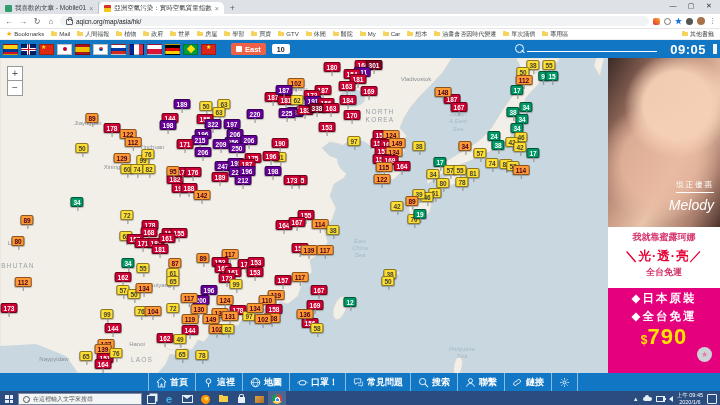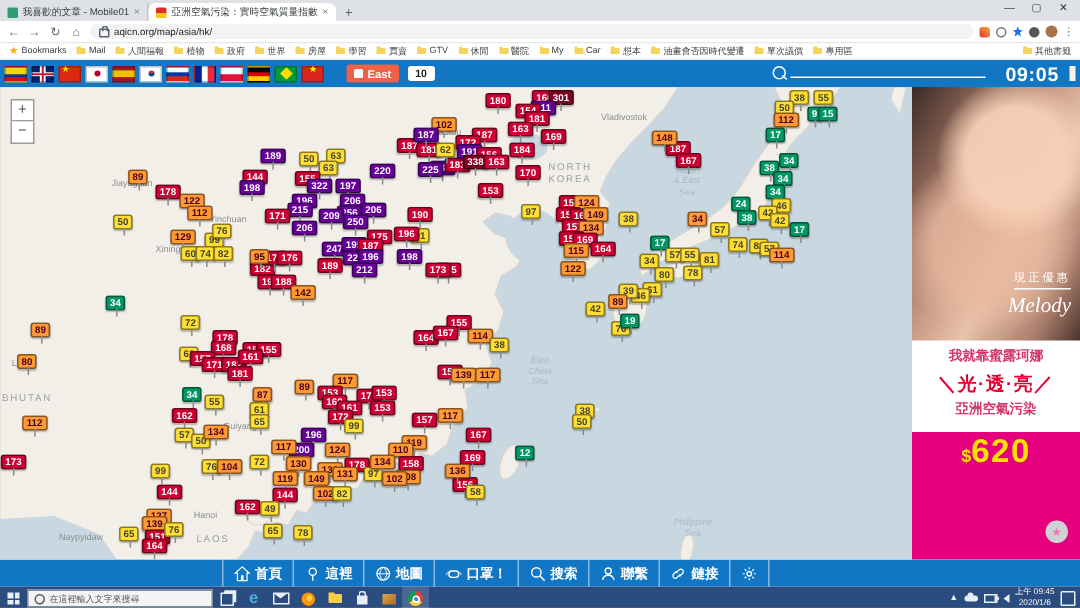--- a/index.html
+++ b/index.html
@@ -97,21 +97,21 @@
   .zbtn{width:16px;height:15px;background:#fff;border:1px solid #999;box-sizing:border-box;text-align:center;font-size:10px;color:#555;line-height:13px;}
   .zbtn+.zbtn{border-top:none;}
 
   
   #adcol{position:absolute;left:608px;top:0;width:112px;height:315px;background:#fff;}
   #ad-photo{height:169px;position:relative;background:
     radial-gradient(circle at 62% 28%,rgba(246,208,182,.95) 0 24%,rgba(246,208,182,0) 38%),
     radial-gradient(circle at 45% 62%,rgba(233,185,160,.8) 0 30%,rgba(233,185,160,0) 50%),
     linear-gradient(120deg,#3a2a26 0%,#8a6355 22%,#c79a84 45%,#e9c3aa 62%,#a87c6b 85%,#4a332d 100%);}
   #ad-tagline{position:absolute;right:6px;bottom:34px;color:#fff;font-size:7.5px;letter-spacing:2px;border-bottom:1px solid #fff;padding-bottom:2px;}
-  #ad-name{position:absolute;right:6px;bottom:14px;color:#fff;font-size:14px;font-style:italic;font-family:Liberation Serif, serif;}
+  #ad-name{position:absolute;right:6px;bottom:14px;color:#fff;font-size:14px;font-style:italic;font-family:Liberation Sans, sans-serif;}
   #ad-white{height:57px;text-align:center;}
   #ad-headline{color:#e60033;font-weight:700;font-size:12.5px;padding-top:4px;letter-spacing:1px;}
   #ad-line1{color:#d4366e;font-weight:700;font-size:9px;margin-top:4px;}
   #ad-line2{color:#d4366e;font-weight:700;font-size:9px;margin-top:1px;}
   #ad-pink{height:86px;background:#e5017d;text-align:center;position:relative;overflow:hidden;}
   .ad-bullet{color:#fff;font-weight:700;font-size:11.5px;letter-spacing:2px;margin-top:3px;}
   #ad-promo{color:#ffe100;font-weight:700;font-size:12.5px;letter-spacing:3px;margin-top:3px;}
   #ad-price{color:#ffe100;font-weight:700;margin-top:0;}
   #ad-cur{font-size:12px;}
   #ad-amount{font-size:22px;letter-spacing:1px;}
@@ -579,25 +579,27 @@
     </div>
 
     <div id="adcol">
       <div id="ad-photo">
         <span id="ad-tagline">現正優惠</span>
         <span id="ad-name">Melody</span>
       </div>
       <div id="ad-white">
         <div id="ad-line1">我就靠蜜露珂娜</div>
         <div id="ad-headline">＼光·透·亮／</div>
-        <div id="ad-line2">亞洲空氣污染</div>
+        <div id="ad-line2">全台免運</div>
       </div>
       <div id="ad-pink">
+        <div class="ad-bullet">◆日本原裝</div>
+        <div class="ad-bullet">◆全台免運</div>
         <div id="ad-price">
-          <span id="ad-cur">$</span><span id="ad-amount">620</span>
+          <span id="ad-cur">$</span><span id="ad-amount">790</span>
         </div>
         <div id="ad-star">★</div>
       </div>
       <div id="ad-bluefoot"></div>
     </div>
   </div>
 
   <div id="sitenav">
       <div class="nav-item">
         <span class="nav-ic">
@@ -626,20 +628,29 @@
         <span>地圖</span>
       </div>
       <div class="nav-item">
         <span class="nav-ic">
           <svg viewBox="0 0 12 12">
             <rect x="2.5" y="4" width="7" height="4.6" rx="2" fill="none" stroke="#fff"></rect>
             <path d="M2.5 5.2C1 5 .5 6 .9 7M9.5 5.2c1.5-.2 2 .8 1.6 1.8" fill="none" stroke="#fff" stroke-width="0.7"></path>
           </svg>
         </span>
         <span>口罩！</span>
+      </div>
+      <div class="nav-item">
+        <span class="nav-ic">
+          <svg viewBox="0 0 12 12">
+            <path d="M1.5 2h7v4.5h-4L2.5 8V6.5h-1z" fill="none" stroke="#fff" stroke-width="0.8"></path>
+            <path d="M10.5 5v4h-1v1.2L7.8 9H5.5" fill="none" stroke="#fff" stroke-width="0.7"></path>
+          </svg>
+        </span>
+        <span>常見問題</span>
       </div>
       <div class="nav-item">
         <span class="nav-ic">
           <svg viewBox="0 0 12 12">
             <circle cx="5" cy="5" r="3.4" fill="none" stroke="#fff"></circle>
             <path d="M7.6 7.6L11 11" stroke="#fff" stroke-width="1.1"></path>
           </svg>
         </span>
         <span>搜索</span>
       </div>

